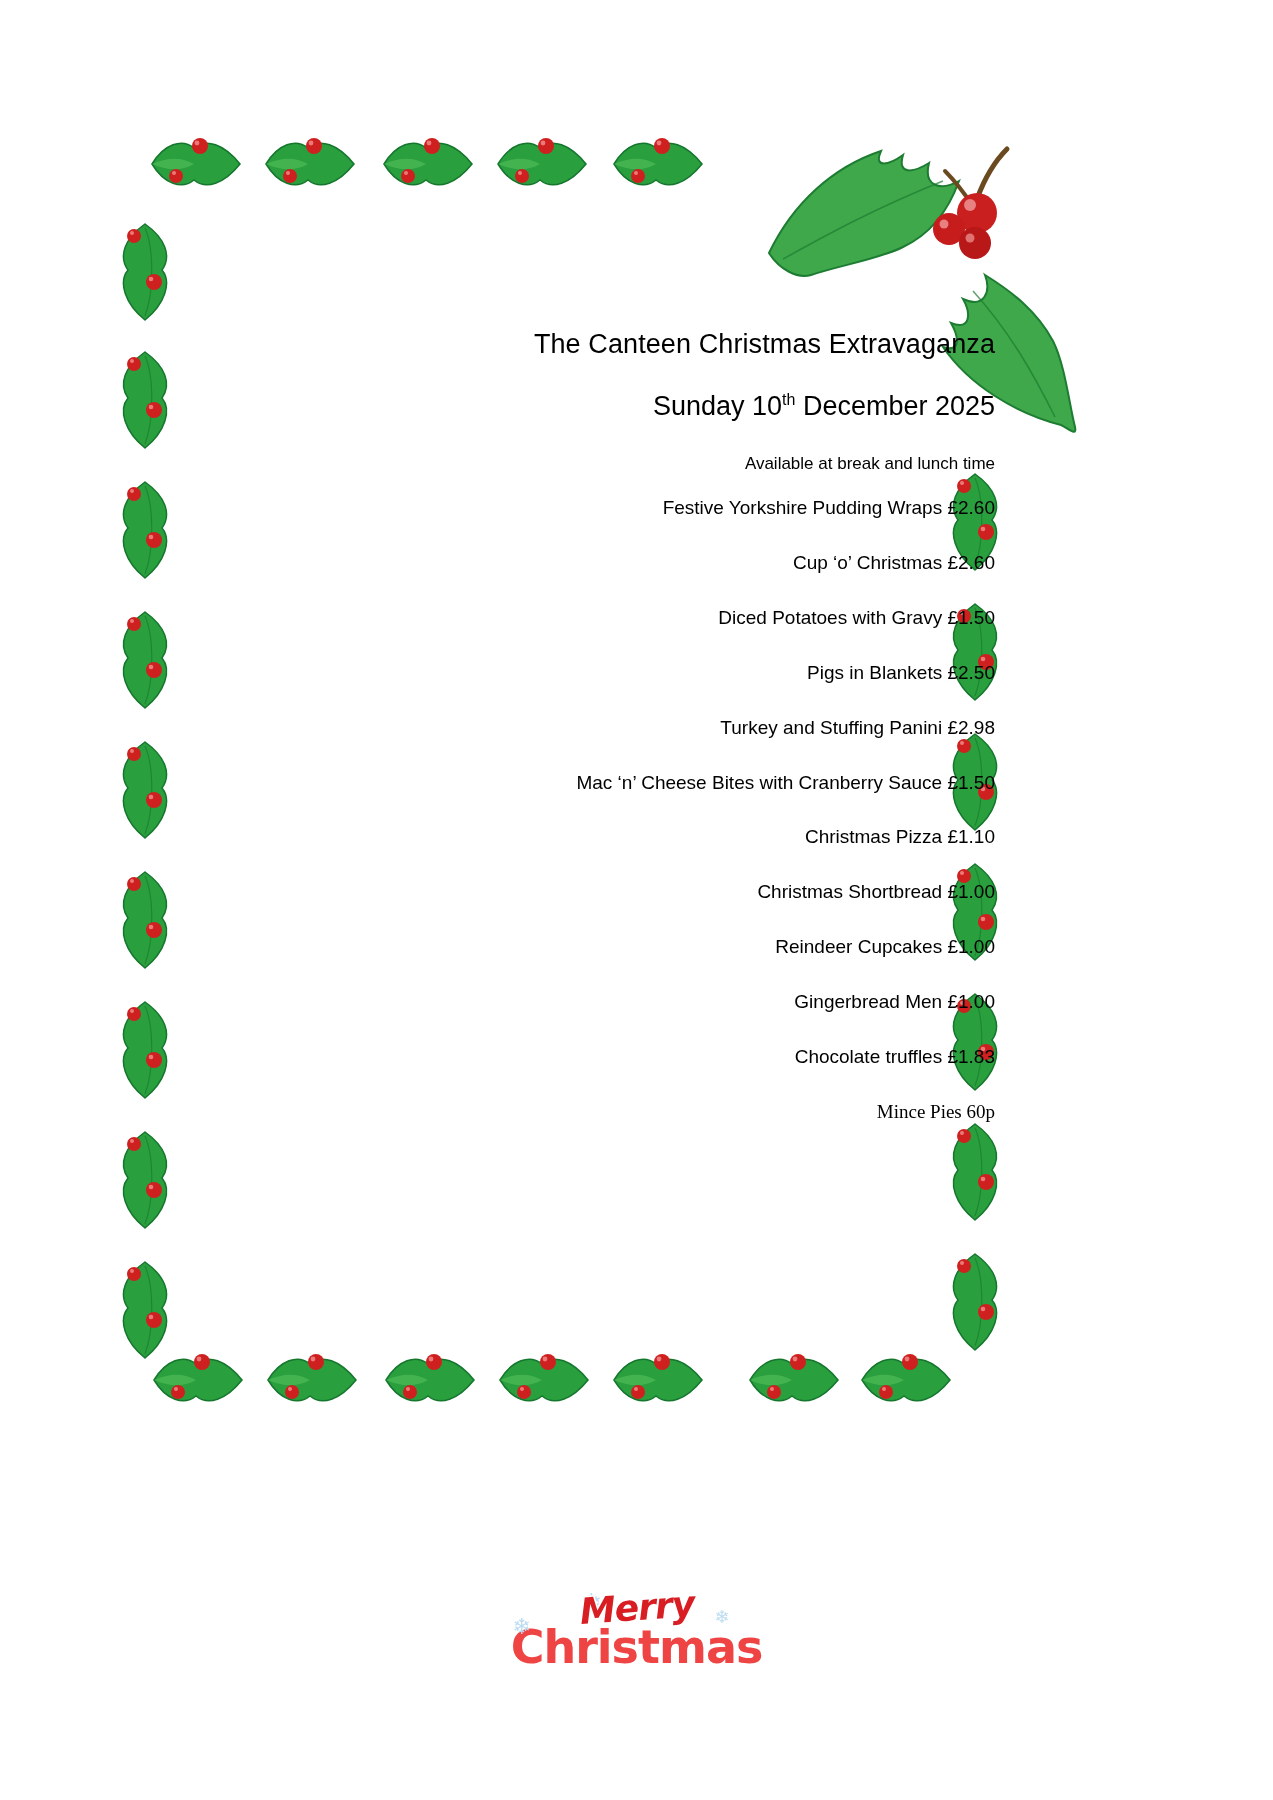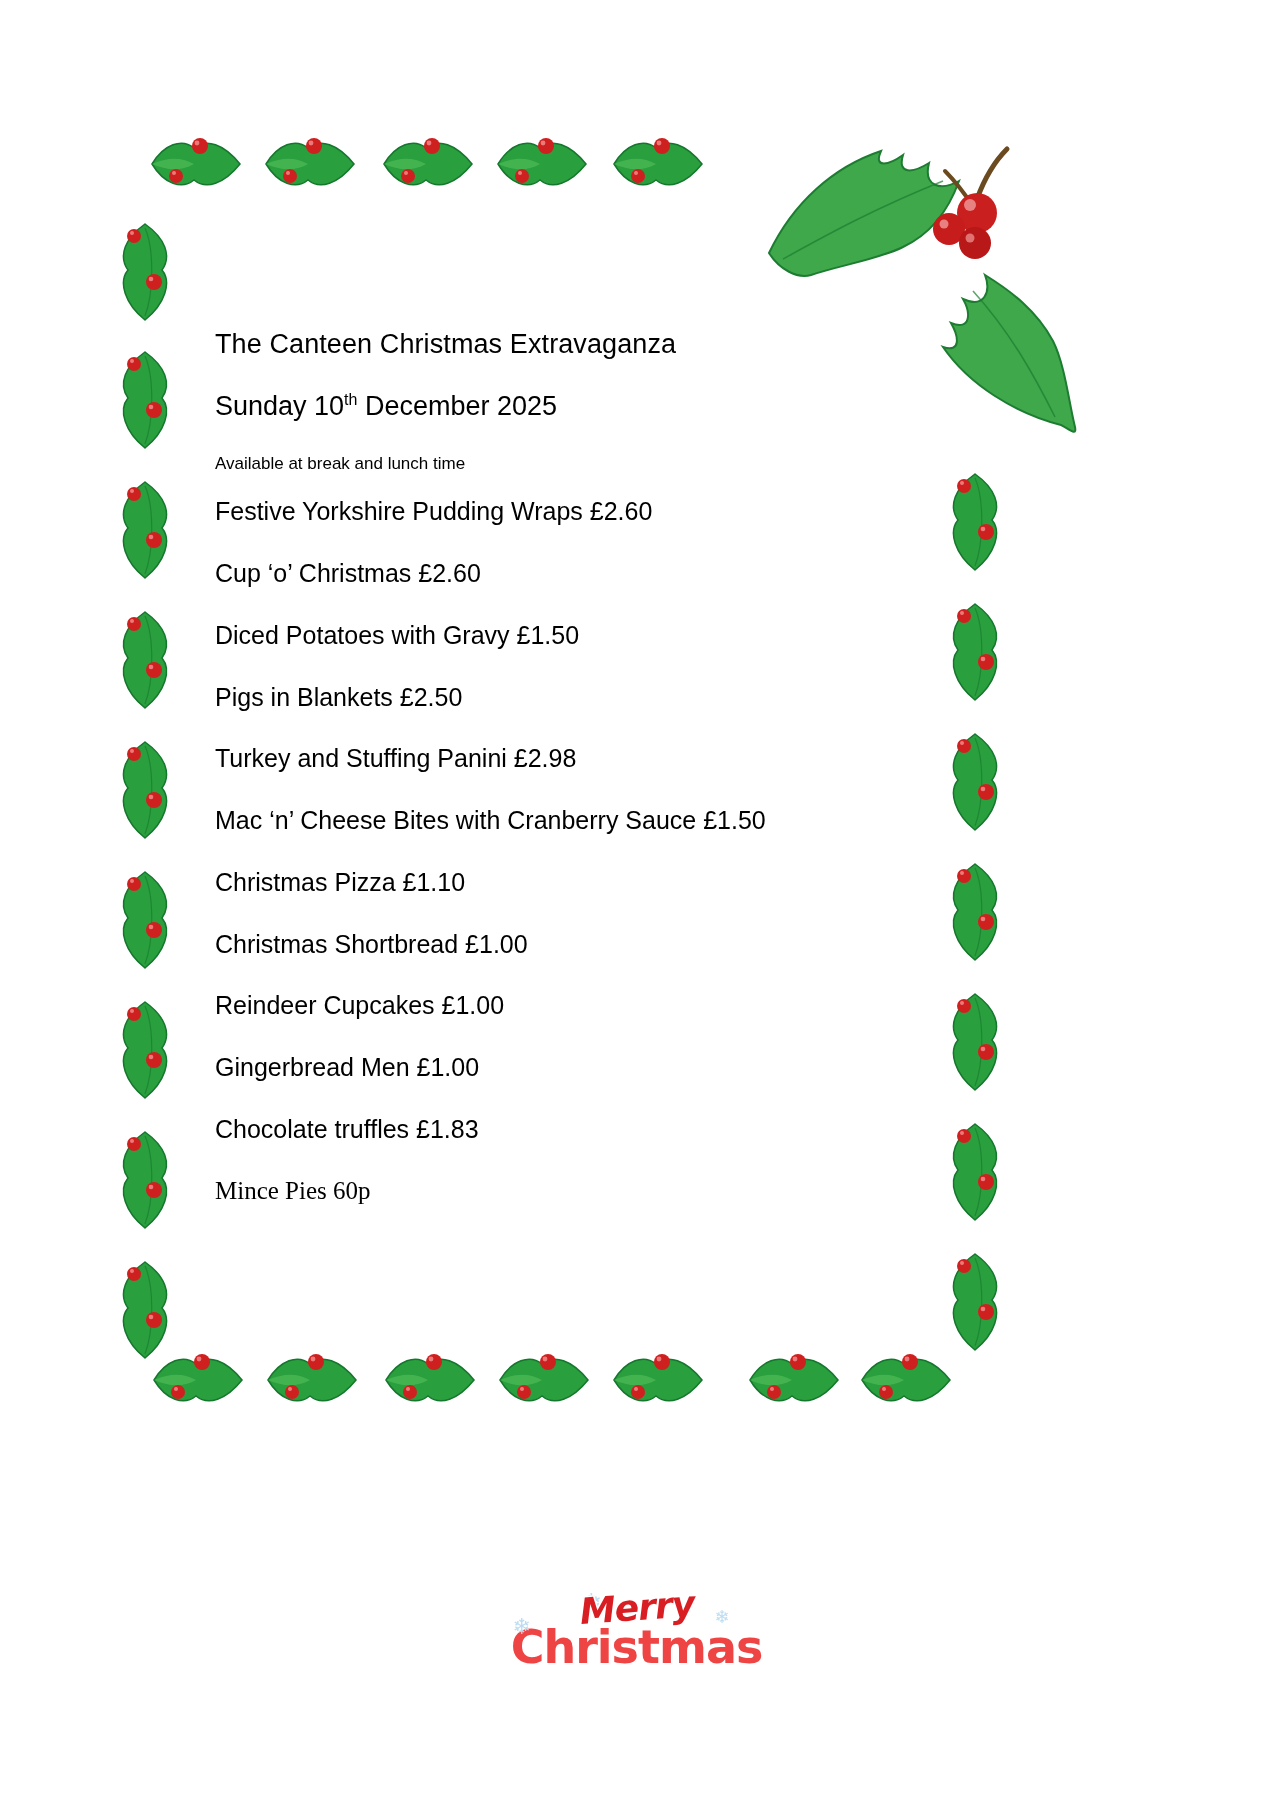--- a/index.html
+++ b/index.html
@@ -45,21 +45,21 @@
     pointer-events: none;
   }
   .holly-big svg { display: block; width: 100%; height: 100%; }
 
   
   .content {
     position: absolute;
     left: 215px;
     top: 330px;
     width: 780px;
-    text-align: left;
+    text-align: right;
   }
   .title {
     font-size: 27px;
     line-height: 1.1;
     margin-bottom: 32px;
     letter-spacing: 0.1px;
   }
   .subtitle {
     font-size: 27px;
     line-height: 1.1;
@@ -68,21 +68,21 @@
   .subtitle sup {
     font-size: 16px;
     vertical-align: super;
     line-height: 0;
   }
   .availability {
     font-size: 17px;
     margin-bottom: 23px;
   }
   .menu-item {
-    font-size: 25px;
+    font-size: 19px;
     line-height: 1.15;
     margin-bottom: 33px;
     white-space: nowrap;
   }
   .menu-item:last-child { margin-bottom: 0; font-family: Liberation Serif, serif; }
 
   
   .logo {
     position: absolute;
     left: 50%;

